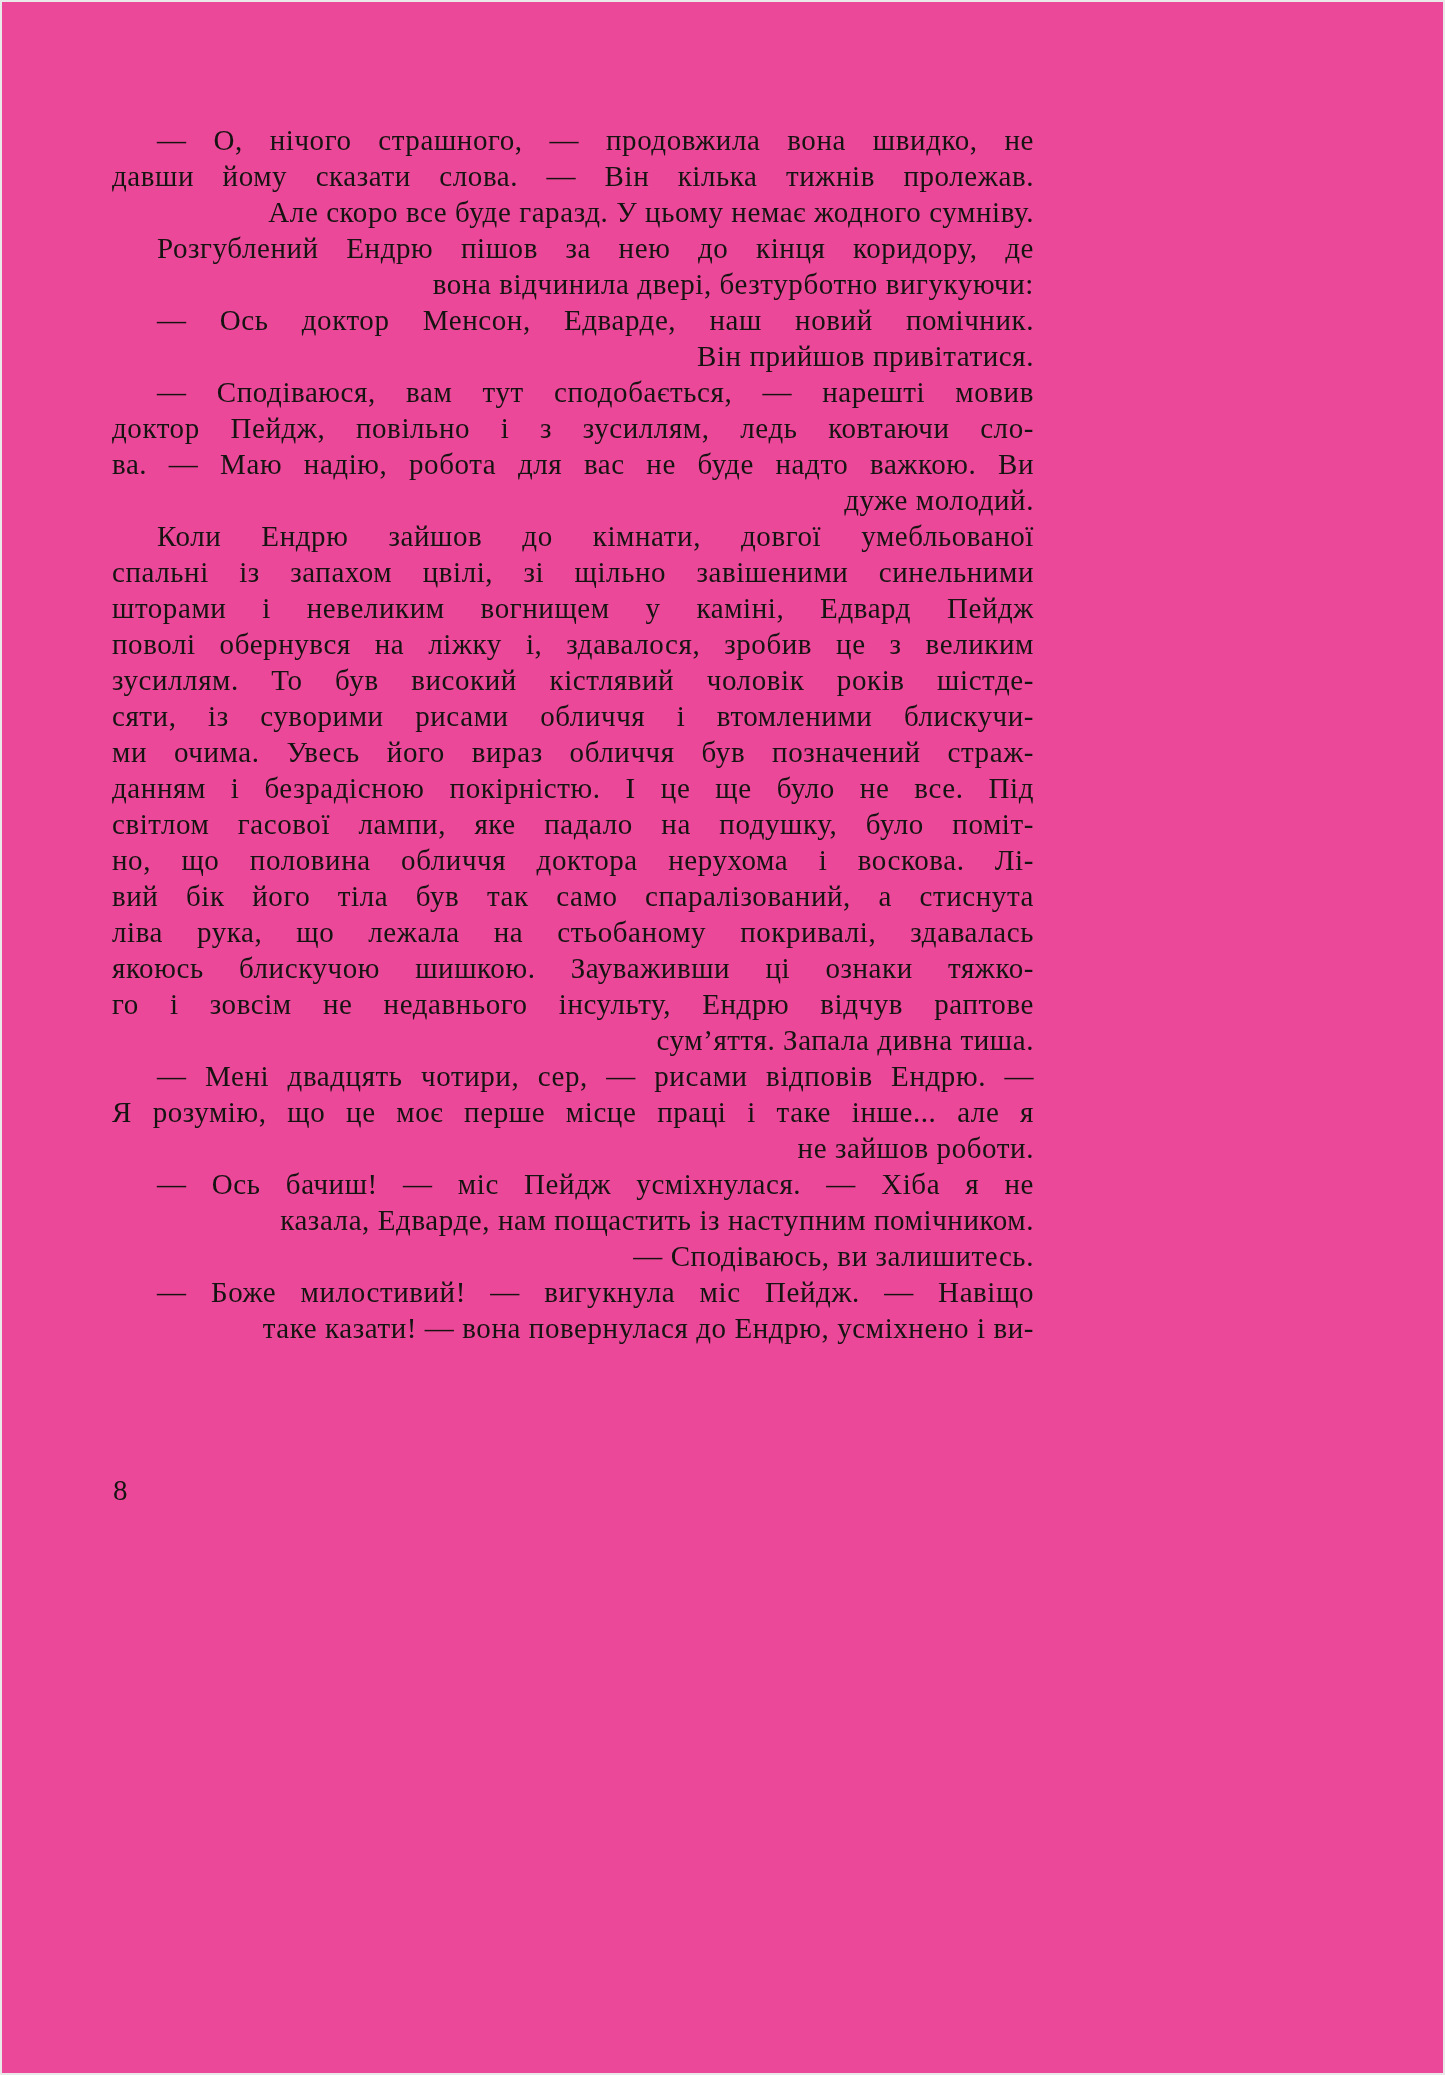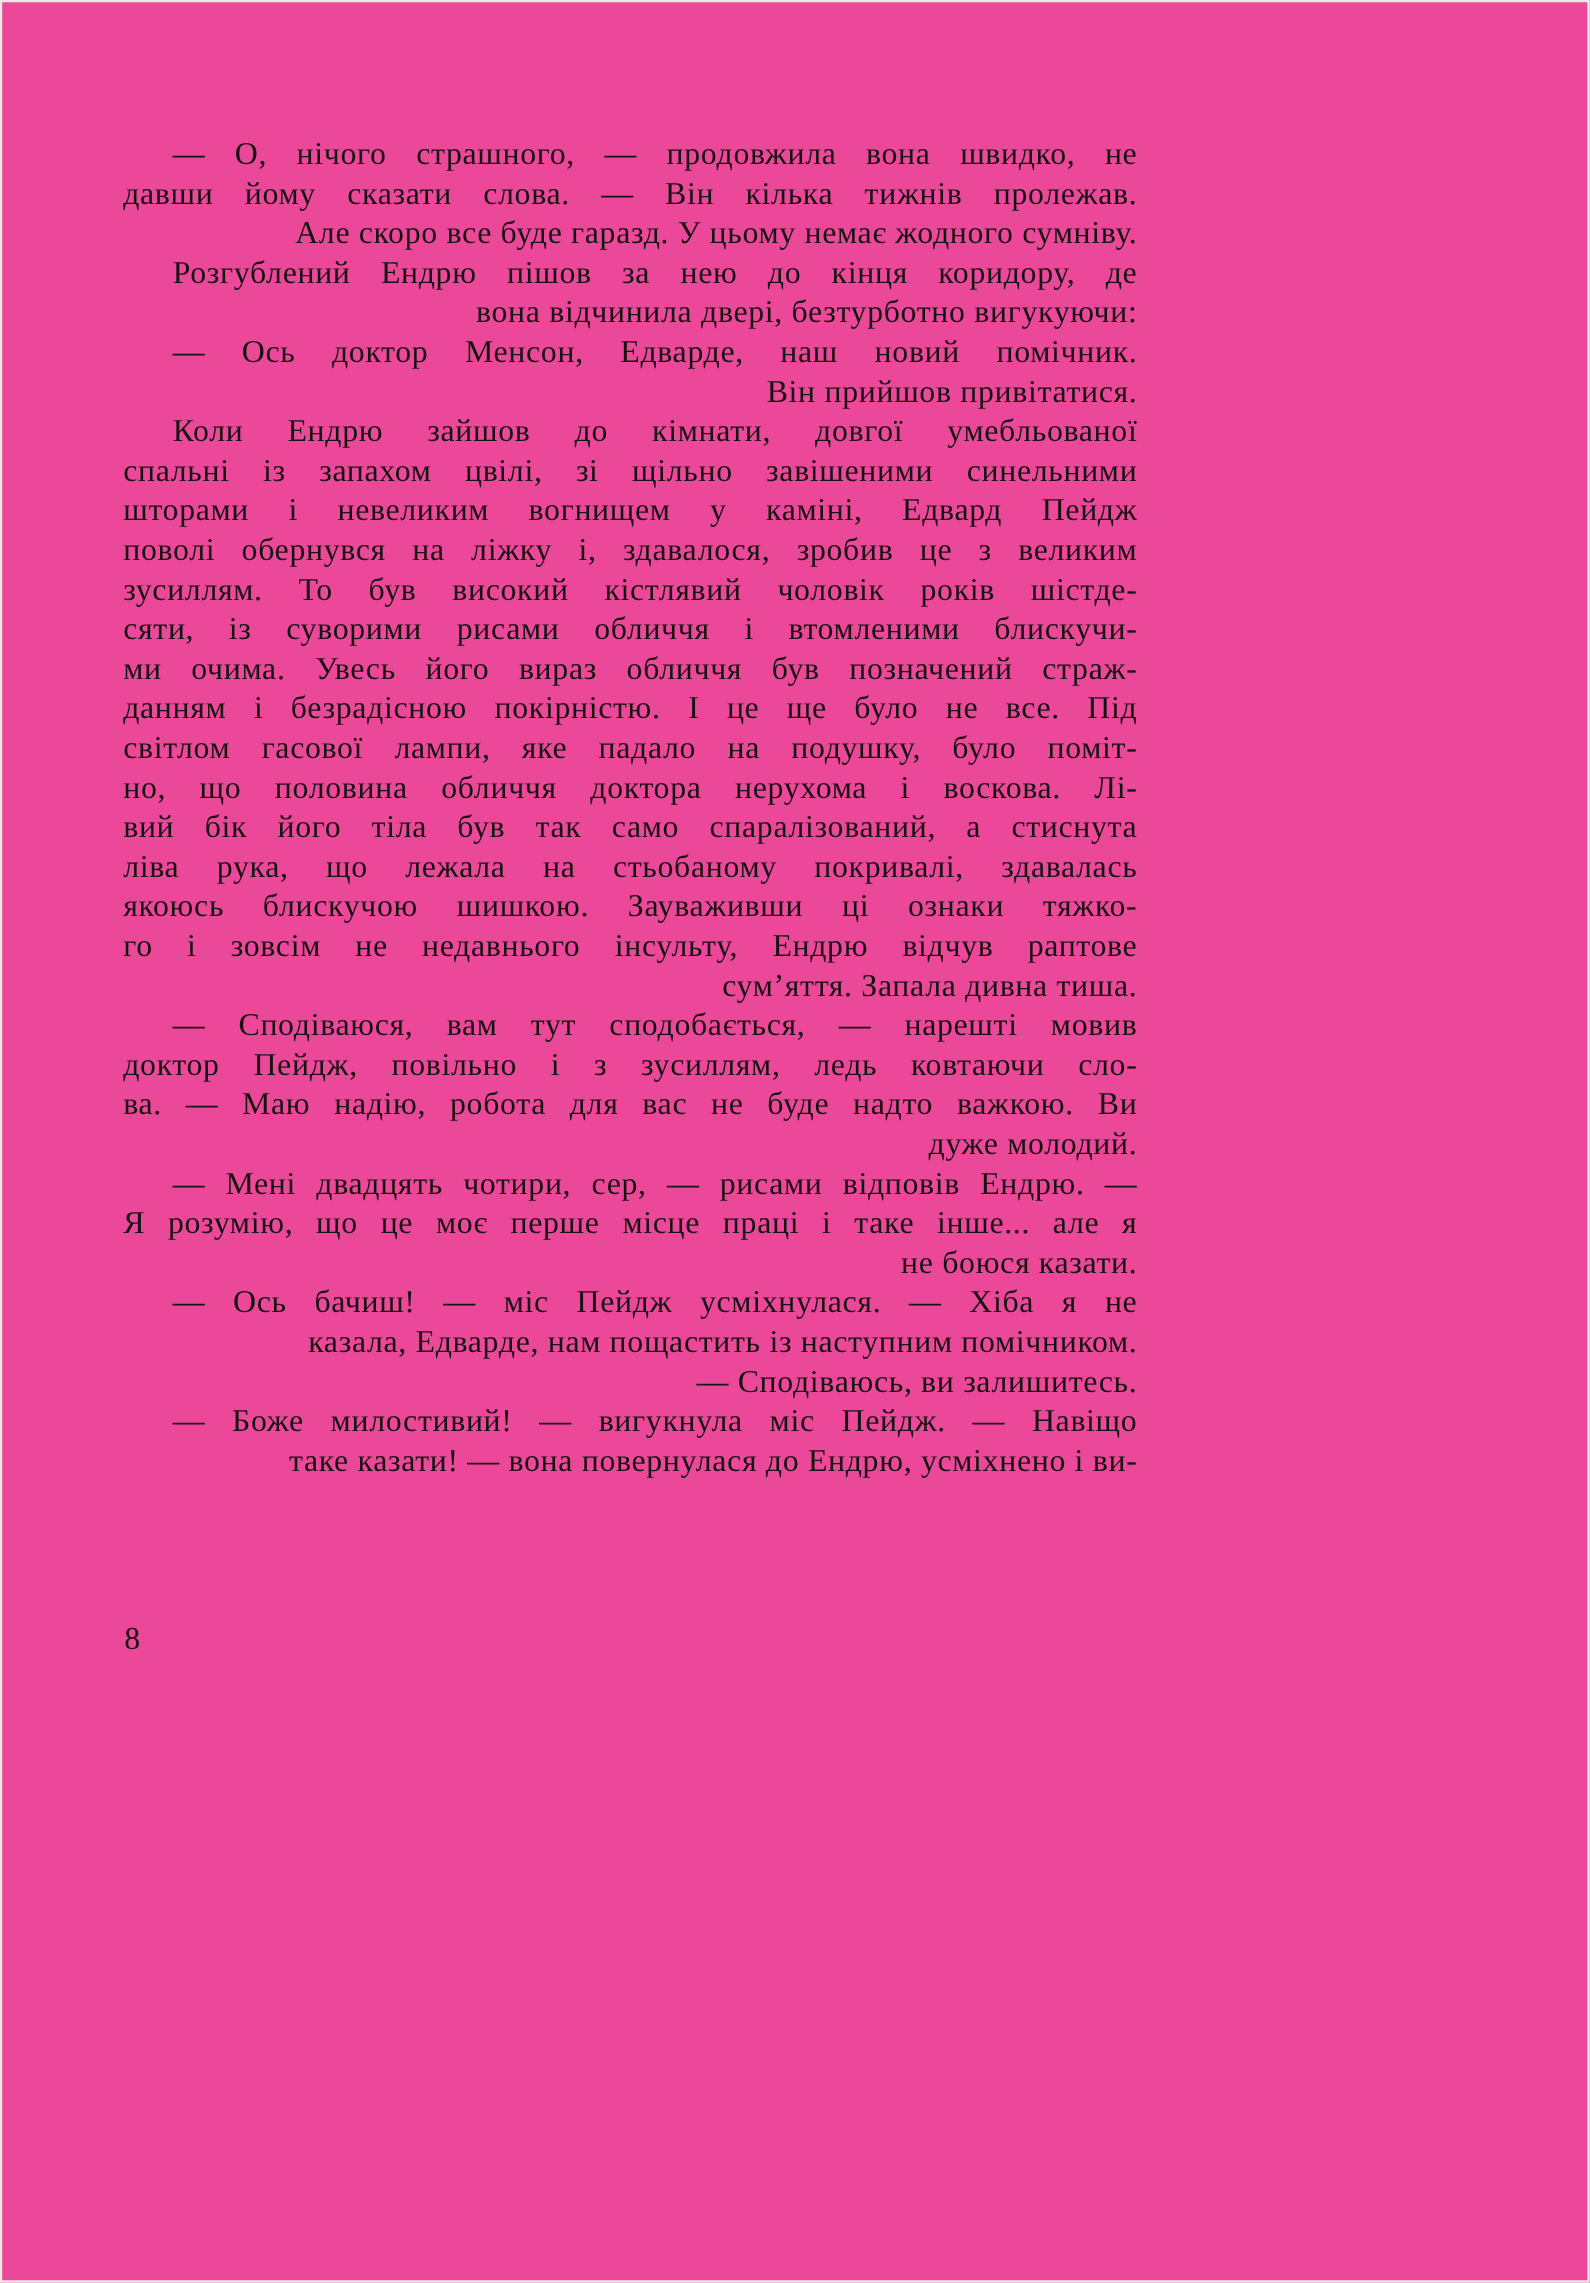--- a/index.html
+++ b/index.html
@@ -60,46 +60,46 @@
       </div>
       <div class="paragraph">
         <div class="line first just">Розгублений Ендрю пішов за нею до кінця коридору, де</div>
         <div class="line">вона відчинила двері, безтурботно вигукуючи:</div>
       </div>
       <div class="paragraph">
         <div class="line first just">— Ось доктор Менсон, Едварде, наш новий помічник.</div>
         <div class="line">Він прийшов привітатися.</div>
       </div>
       <div class="paragraph">
+        <div class="line first just">— Сподіваюся, вам тут сподобається, — нарешті мовив</div>
+        <div class="line just">доктор Пейдж, повільно і з зусиллям, ледь ковтаючи сло-</div>
+        <div class="line just">ва. — Маю надію, робота для вас не буде надто важкою. Ви</div>
+        <div class="line">дуже молодий.</div>
+      </div>
+      <div class="paragraph">
         <div class="line first just">Коли Ендрю зайшов до кімнати, довгої умебльованої</div>
         <div class="line just">спальні із запахом цвілі, зі щільно завішеними синельними</div>
         <div class="line just">шторами і невеликим вогнищем у каміні, Едвард Пейдж</div>
         <div class="line just">поволі обернувся на ліжку і, здавалося, зробив це з великим</div>
         <div class="line just">зусиллям. То був високий кістлявий чоловік років шістде-</div>
         <div class="line just">сяти, із суворими рисами обличчя і втомленими блискучи-</div>
         <div class="line just">ми очима. Увесь його вираз обличчя був позначений страж-</div>
         <div class="line just">данням і безрадісною покірністю. І це ще було не все. Під</div>
         <div class="line just">світлом гасової лампи, яке падало на подушку, було поміт-</div>
         <div class="line just">но, що половина обличчя доктора нерухома і воскова. Лі-</div>
         <div class="line just">вий бік його тіла був так само спаралізований, а стиснута</div>
         <div class="line just">ліва рука, що лежала на стьобаному покривалі, здавалась</div>
         <div class="line just">якоюсь блискучою шишкою. Зауваживши ці ознаки тяжко-</div>
         <div class="line just">го і зовсім не недавнього інсульту, Ендрю відчув раптове</div>
         <div class="line">сум’яття. Запала дивна тиша.</div>
       </div>
       <div class="paragraph">
-        <div class="line first just">— Сподіваюся, вам тут сподобається, — нарешті мовив</div>
-        <div class="line just">доктор Пейдж, повільно і з зусиллям, ледь ковтаючи сло-</div>
-        <div class="line just">ва. — Маю надію, робота для вас не буде надто важкою. Ви</div>
-        <div class="line">дуже молодий.</div>
-      </div>
-      <div class="paragraph">
         <div class="line first just">— Мені двадцять чотири, сер, — рисами відповів Ендрю. —</div>
         <div class="line just">Я розумію, що це моє перше місце праці і таке інше... але я</div>
-        <div class="line">не боюся казати.</div>
+        <div class="line">не зайшов роботи.</div>
       </div>
       <div class="paragraph">
         <div class="line first just">— Ось бачиш! — міс Пейдж усміхнулася. — Хіба я не</div>
         <div class="line">казала, Едварде, нам пощастить із наступним помічником.</div>
       </div>
       <div class="paragraph">
         <div class="line first">— Сподіваюсь, ви залишитесь.</div>
       </div>
       <div class="paragraph">
         <div class="line first just">— Боже милостивий! — вигукнула міс Пейдж. — Навіщо</div>

